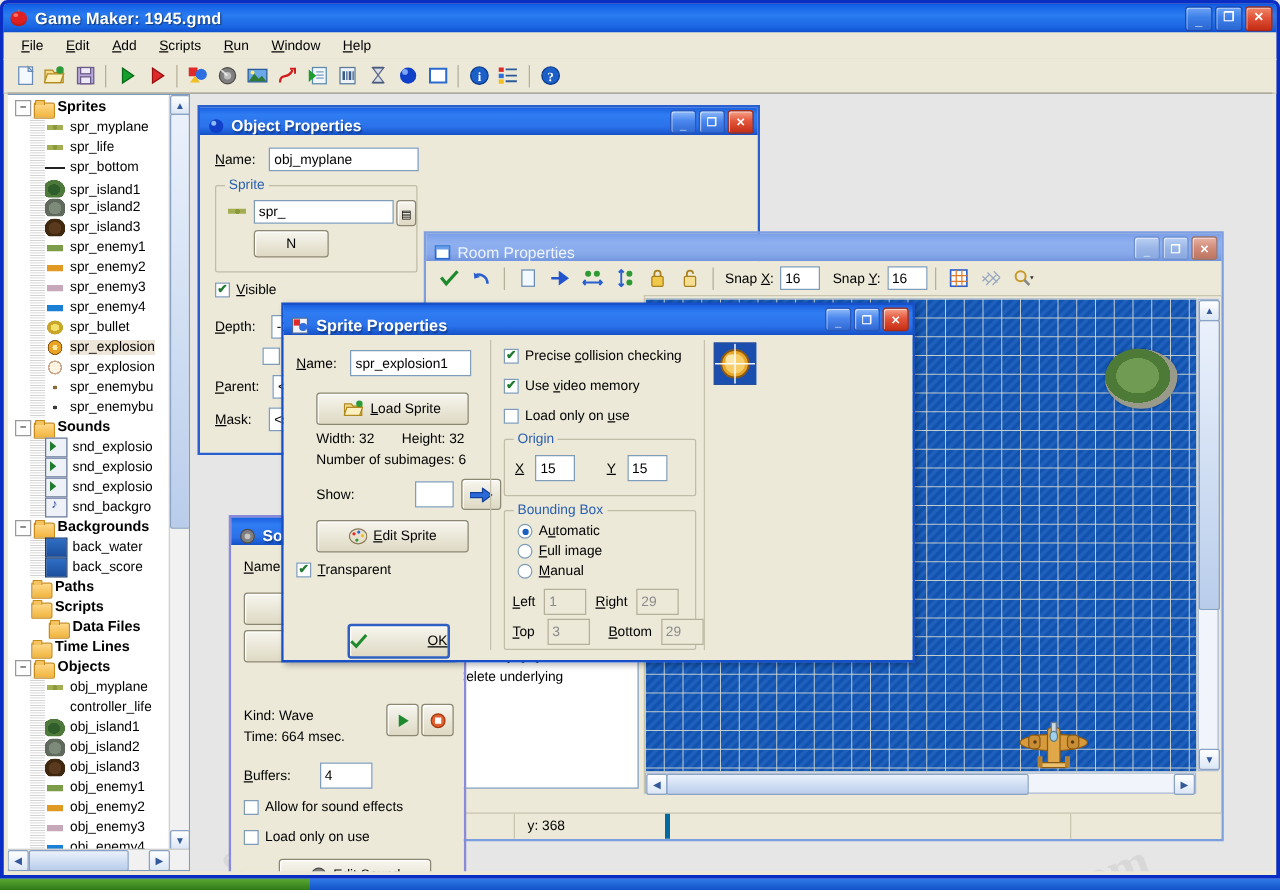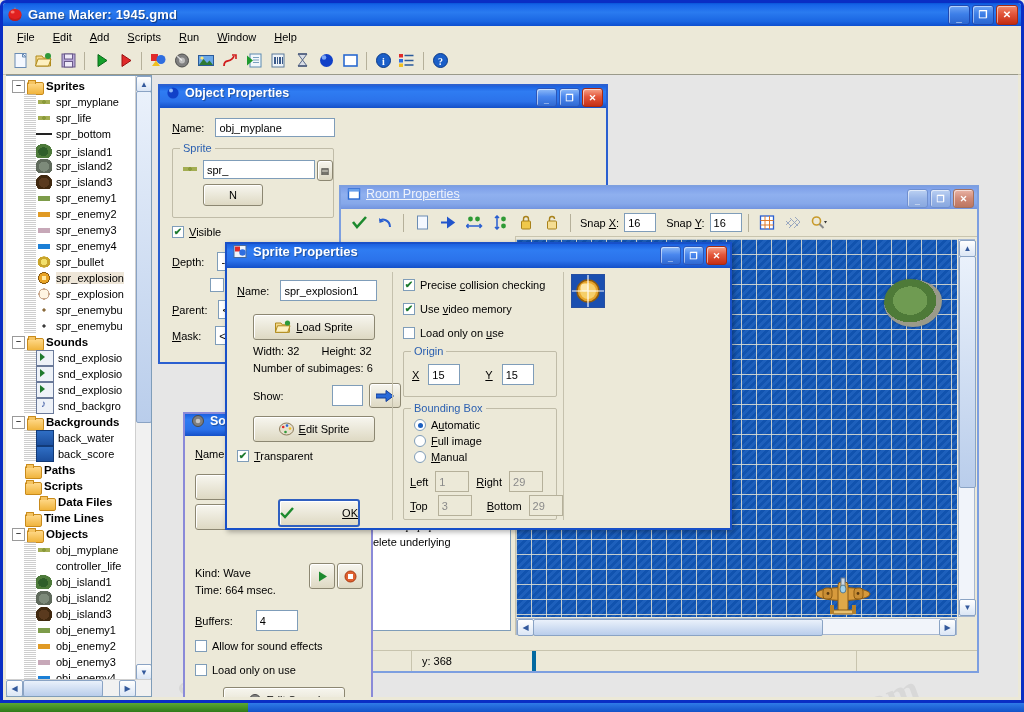--- a/index.html
+++ b/index.html
@@ -132,26 +132,26 @@
 
   
   .vscroll{position:absolute;right:0;top:0;bottom:16px;width:15px;background:#f1f1f1;border-left:1px solid #cfcfcf;}
   .hscroll{position:absolute;left:0;right:0;bottom:0;height:16px;background:#f1f1f1;border-top:1px solid #cfcfcf;}
   .sb-arrow{position:absolute;display:flex;align-items:center;justify-content:center;
      background:linear-gradient(180deg,#fff,#dbe6f5);border:1px solid #8aa3c4;border-radius:2px;color:#33599c;font-size:8px;}
   .sb-thumb{position:absolute;background:linear-gradient(180deg,#eaf1fb,#b9cdeb);border:1px solid #8aa3c4;border-radius:2px;}
 
   
   .child{position:absolute;box-sizing:border-box;}
-  .ctitle{height:22px;display:flex;align-items:flex-start;position:relative;}
+  .ctitle{height:22px;display:flex;align-items:flex-end;position:relative;}
   .ctitle .ct-ic{width:14px;height:14px;margin:0 5px 0 6px;flex:none;position:relative;}
   .ctitle .ct-txt{font-weight:bold;font-size:12.5px;color:#fff;text-shadow:1px 1px 1px rgba(0,0,0,.35);}
   .ct-active{background:linear-gradient(180deg,#1a60e0 0%,#2f7cf2 25%,#2b72ea 70%,#1450c8 100%);}
   .ct-inactive{background:linear-gradient(180deg,#7d9fe8 0%,#8fb0ef 35%,#86a8ea 75%,#7294df 100%);}
-  .ct-inactive .ct-txt{color:#eef2fb;font-weight:normal;text-shadow:none;text-decoration:underline;}
+  .ct-inactive .ct-txt{color:#eef2fb;font-weight:normal;text-shadow:none;}
   .cbtns{position:absolute;right:3px;top:2px;display:flex;gap:2px;}
   .cb{width:19px;height:17px;border:1px solid #2b55b8;border-radius:3px;display:flex;align-items:center;justify-content:center;
      color:#fff;font-size:9px;font-weight:bold;
      background:linear-gradient(180deg,#8fbbf8 0%,#4a87ee 45%,#3069d2 100%);
      box-shadow:inset 1px 1px 0 rgba(255,255,255,.55);}
   .cb.close{background:linear-gradient(180deg,#f6a48a 0%,#e4573c 45%,#c52f15 100%);border-color:#a82a10;}
   .cb.dim{background:linear-gradient(180deg,#bcd1f2 0%,#9ab6e8 50%,#89a8df 100%);border-color:#6f8fd0;}
   .cb.close.dim{background:linear-gradient(180deg,#eab4a6 0%,#d08a78 50%,#bc7660 100%);border-color:#a4705c;}
 
   .cbody{background:#ece9d8;position:absolute;left:0;right:0;top:22px;bottom:0;}

